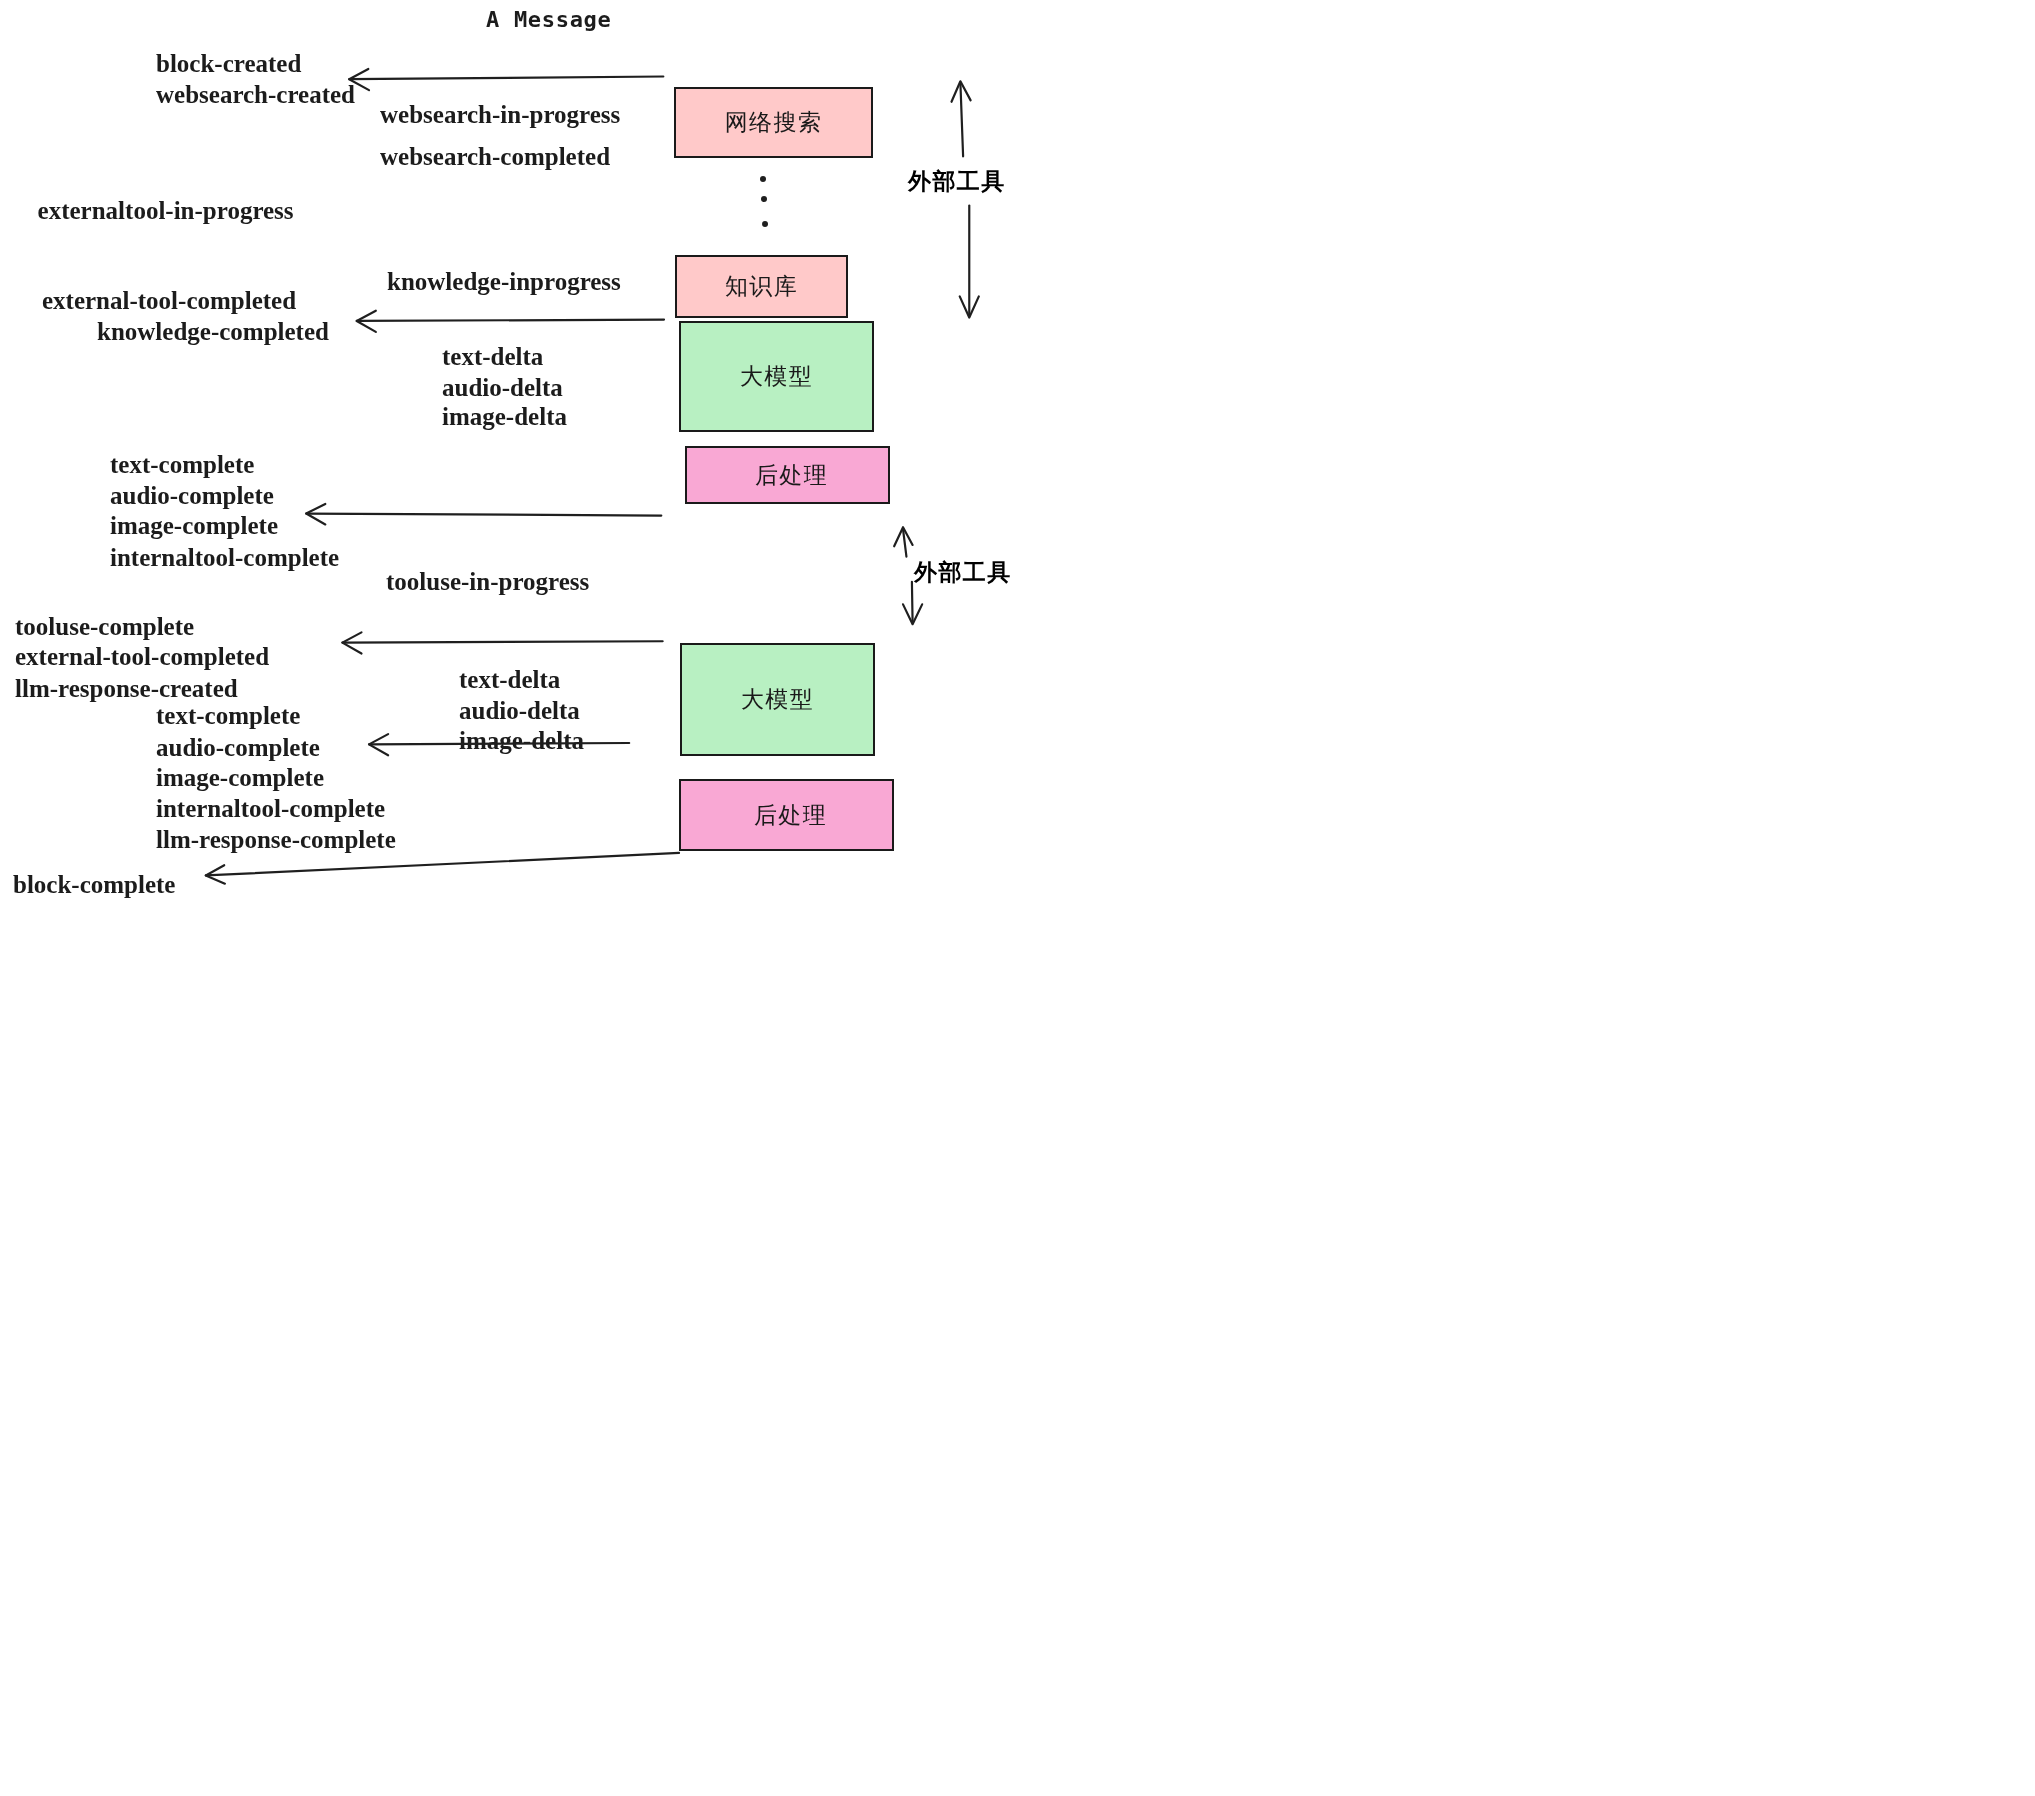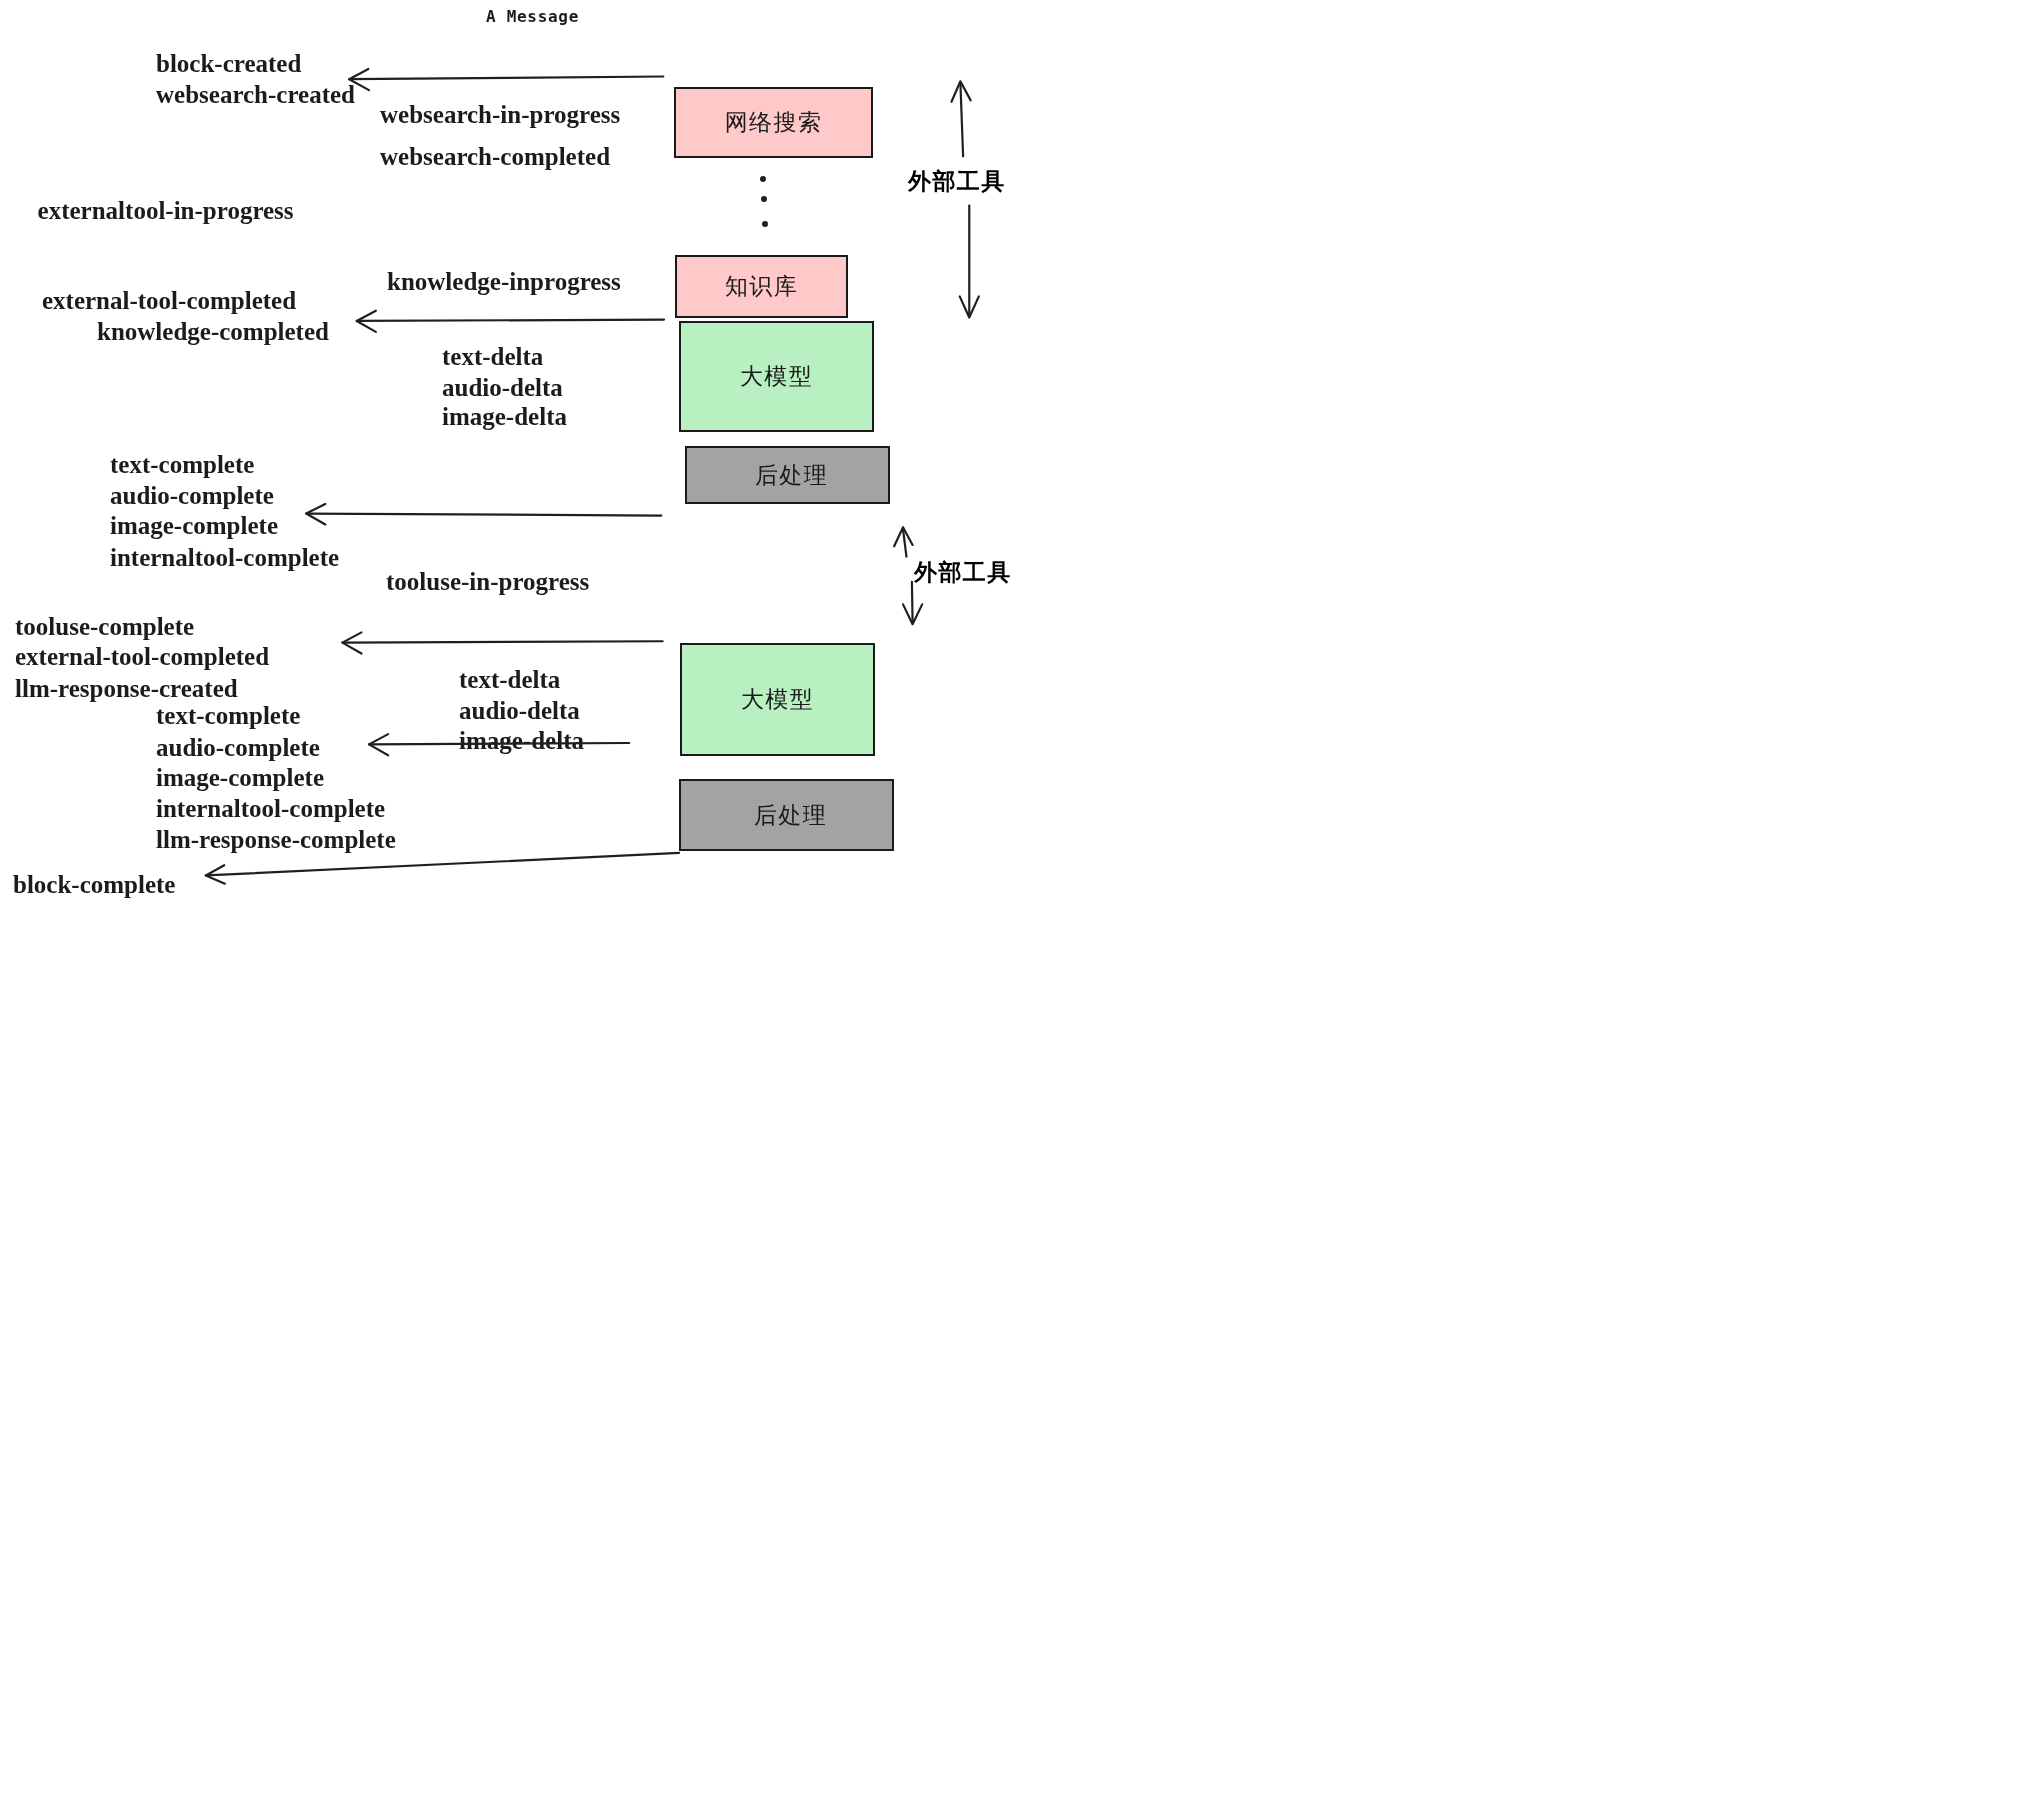--- a/index.html
+++ b/index.html
@@ -6,21 +6,21 @@
   #canvas{
     position:relative;
     width:1018px;height:898px;
     background:#ffffff;
     font-family:"DejaVu Sans Mono", monospace;
     color:#1c1c1c;
     overflow:hidden;
   }
   .title{
     position:absolute;
-    font-size:16px;font-weight:600;letter-spacing:0.7px;
+    font-size:22px;font-weight:600;letter-spacing:0.7px;
     white-space:nowrap;
   }
   .ev{
     position:absolute;
     font-size:25px;font-weight:600;
     white-space:nowrap;
     font-family:Liberation Serif, serif;
   }
   .box{
     position:absolute;
@@ -29,21 +29,21 @@
     box-sizing:border-box;
   }
   .box .lbl{
     font-family:"Liberation Sans", sans-serif;
     font-size:23px;font-weight:500;color:#1a1a1a;
     letter-spacing:1.4px;white-space:nowrap;
   }
   .pink{background:#ffc9c9;}
   .green{background:#b8f0c2;}
   .yellow{background:#fae588;}
-  .white{background:#a3a3a3;padding-left:8px;}
+  .white{background:#f9a8d4;padding-left:8px;}
   .side-label{
     position:absolute;
     font-family:"Liberation Sans", sans-serif;
     font-size:23px;font-weight:600;color:#000000;
     letter-spacing:1.4px;white-space:nowrap;
   }
   .dot{
     position:absolute;width:6.1px;height:6.1px;border-radius:50%;
     background:#1f1f1f;
   }

